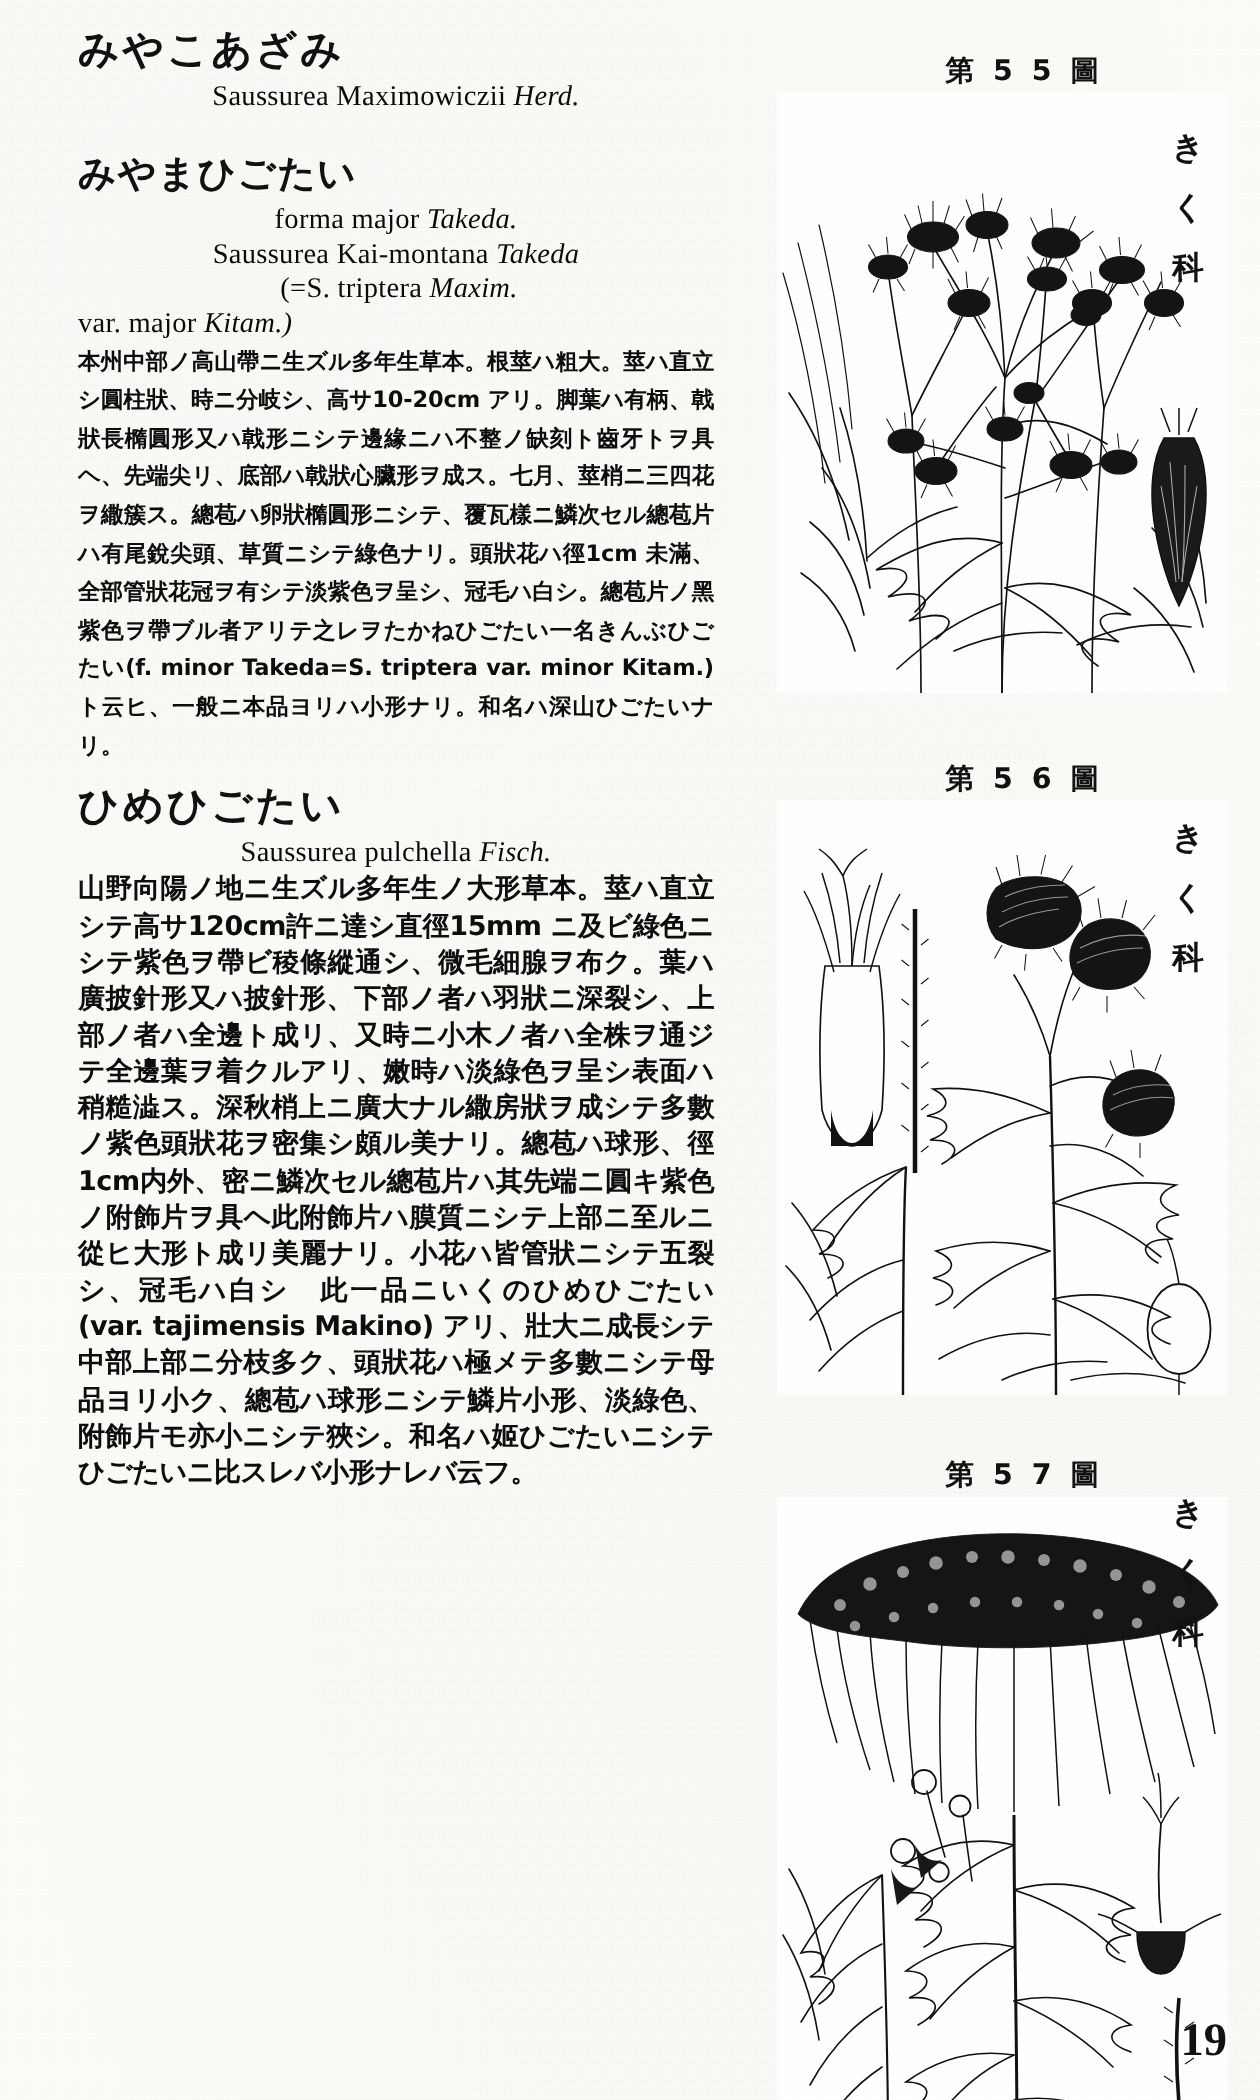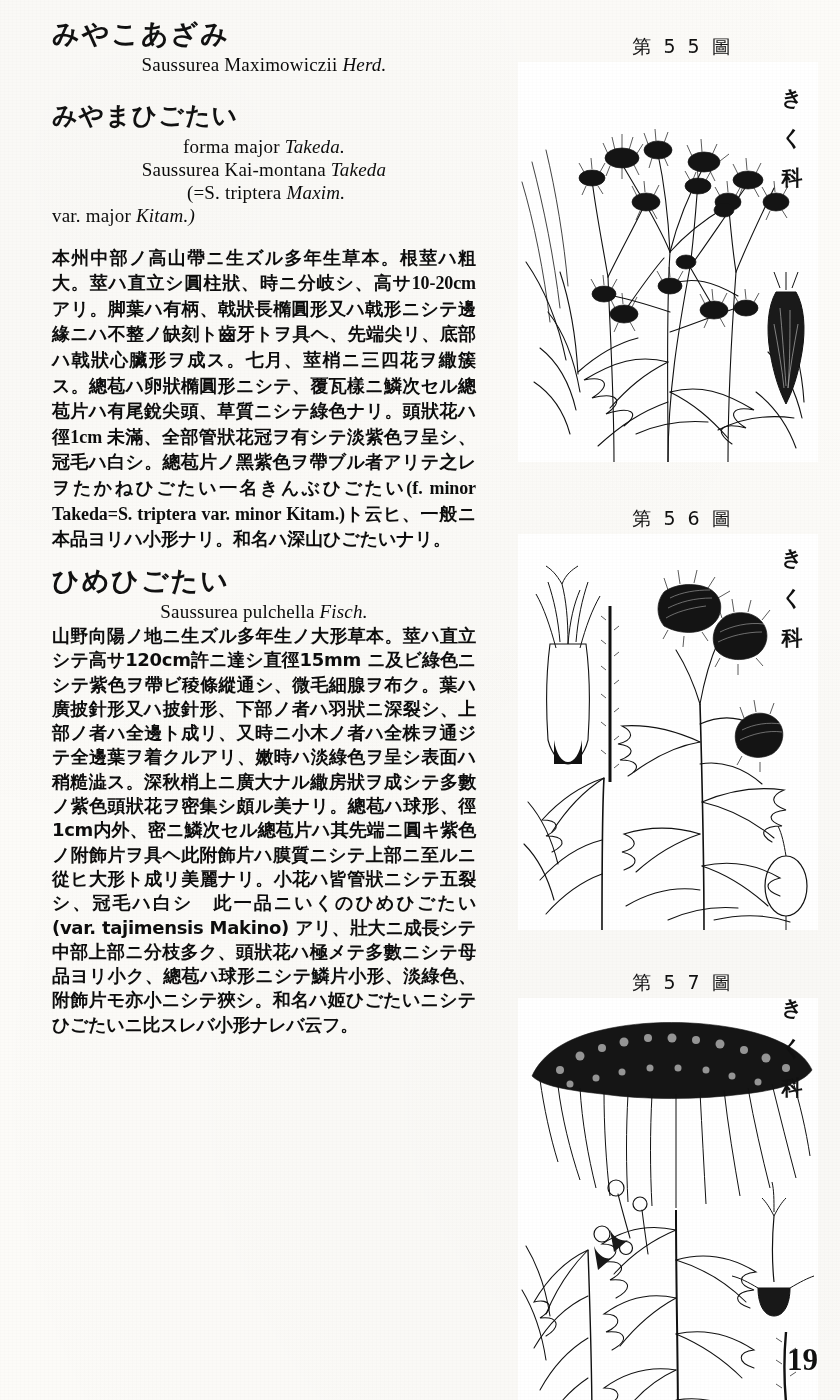--- a/index.html
+++ b/index.html
@@ -91,25 +91,24 @@
     font-family: "DejaVu Sans", "Liberation Sans", sans-serif;
     color: #0d0d0d;
   }
   .body-block.b1 {
     font-size: 21.5px;
     line-height: 34px;
     letter-spacing: .4px;
     margin-top: 4px;
   }
   .body-block.b2 {
-    font-size: 18px;
+    font-size: 15px;
     line-height: 25.6px;
     letter-spacing: -.1px;
-    margin-top: 18px;
-    font-family: Liberation Serif, serif;
+    margin-top: 1px;
   }
   .body-block.b3 {
     font-size: 18px;
     line-height: 24.3px;
     letter-spacing: -.3px;
     margin-top: 1px;
   }
   .body-block p {
     margin: 0;
     white-space: pre-wrap;
@@ -125,21 +124,21 @@
   .sec + .sec { margin-top: 16px; }
 
   
   .figure {
     position: absolute;
     left: 0;
   }
   .fig-caption {
     font-family: "DejaVu Sans", "Liberation Sans", sans-serif;
     font-size: 19px;
-    font-weight: 400;
+    font-weight: 700;
     letter-spacing: 3px;
     text-align: center;
     color: #111;
     margin-bottom: 2px;
     padding-left: 30px;
   }
   .fig-art {
     position: relative;
     width: 300px;
     background: #fff;

